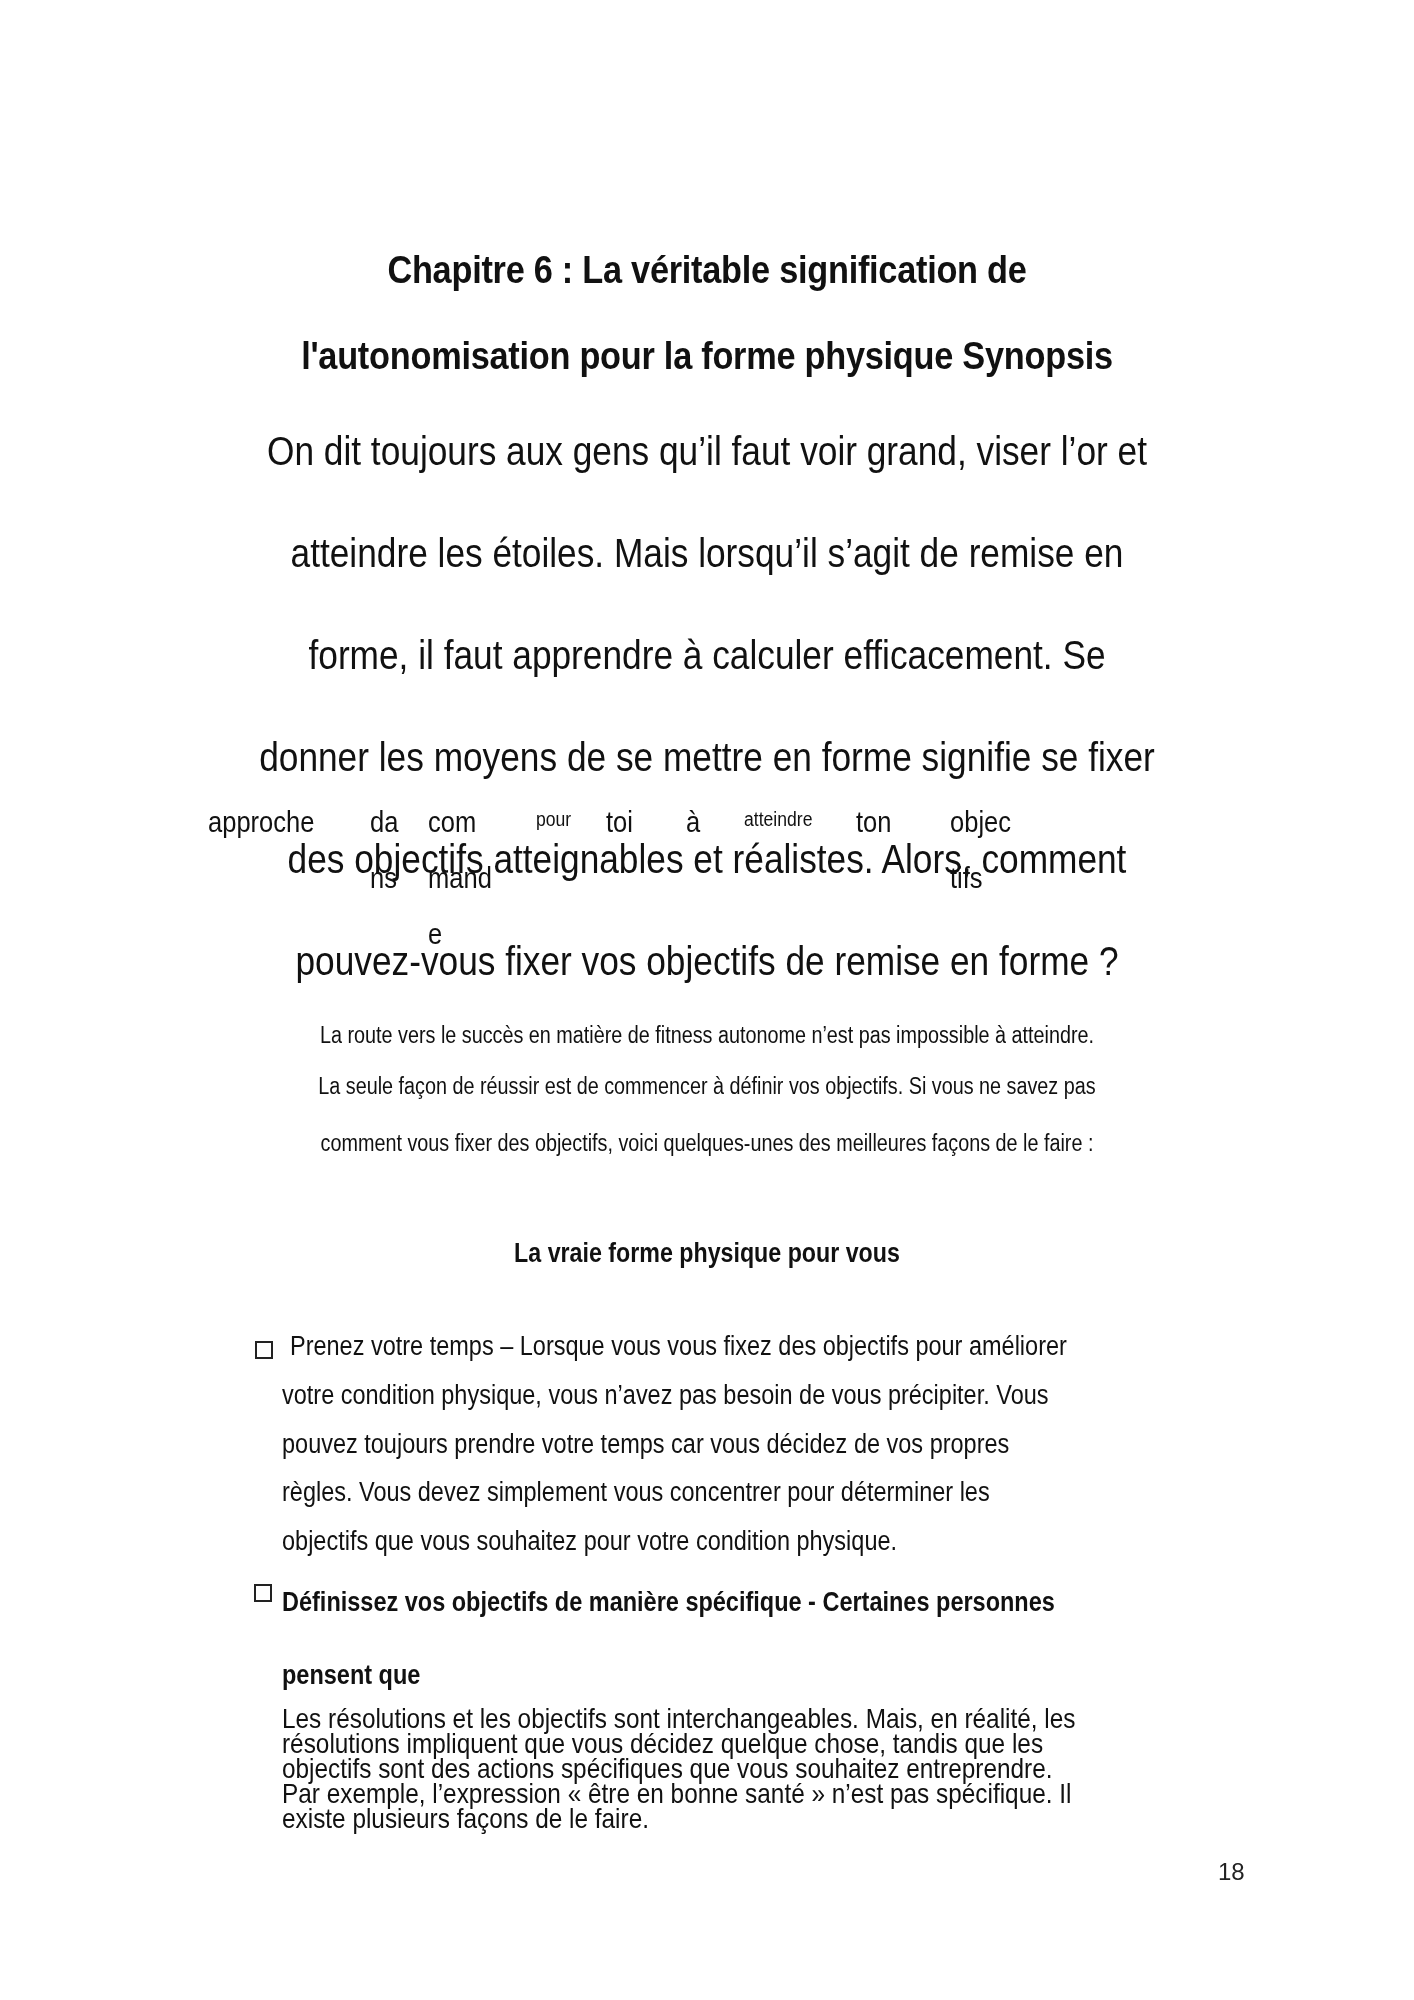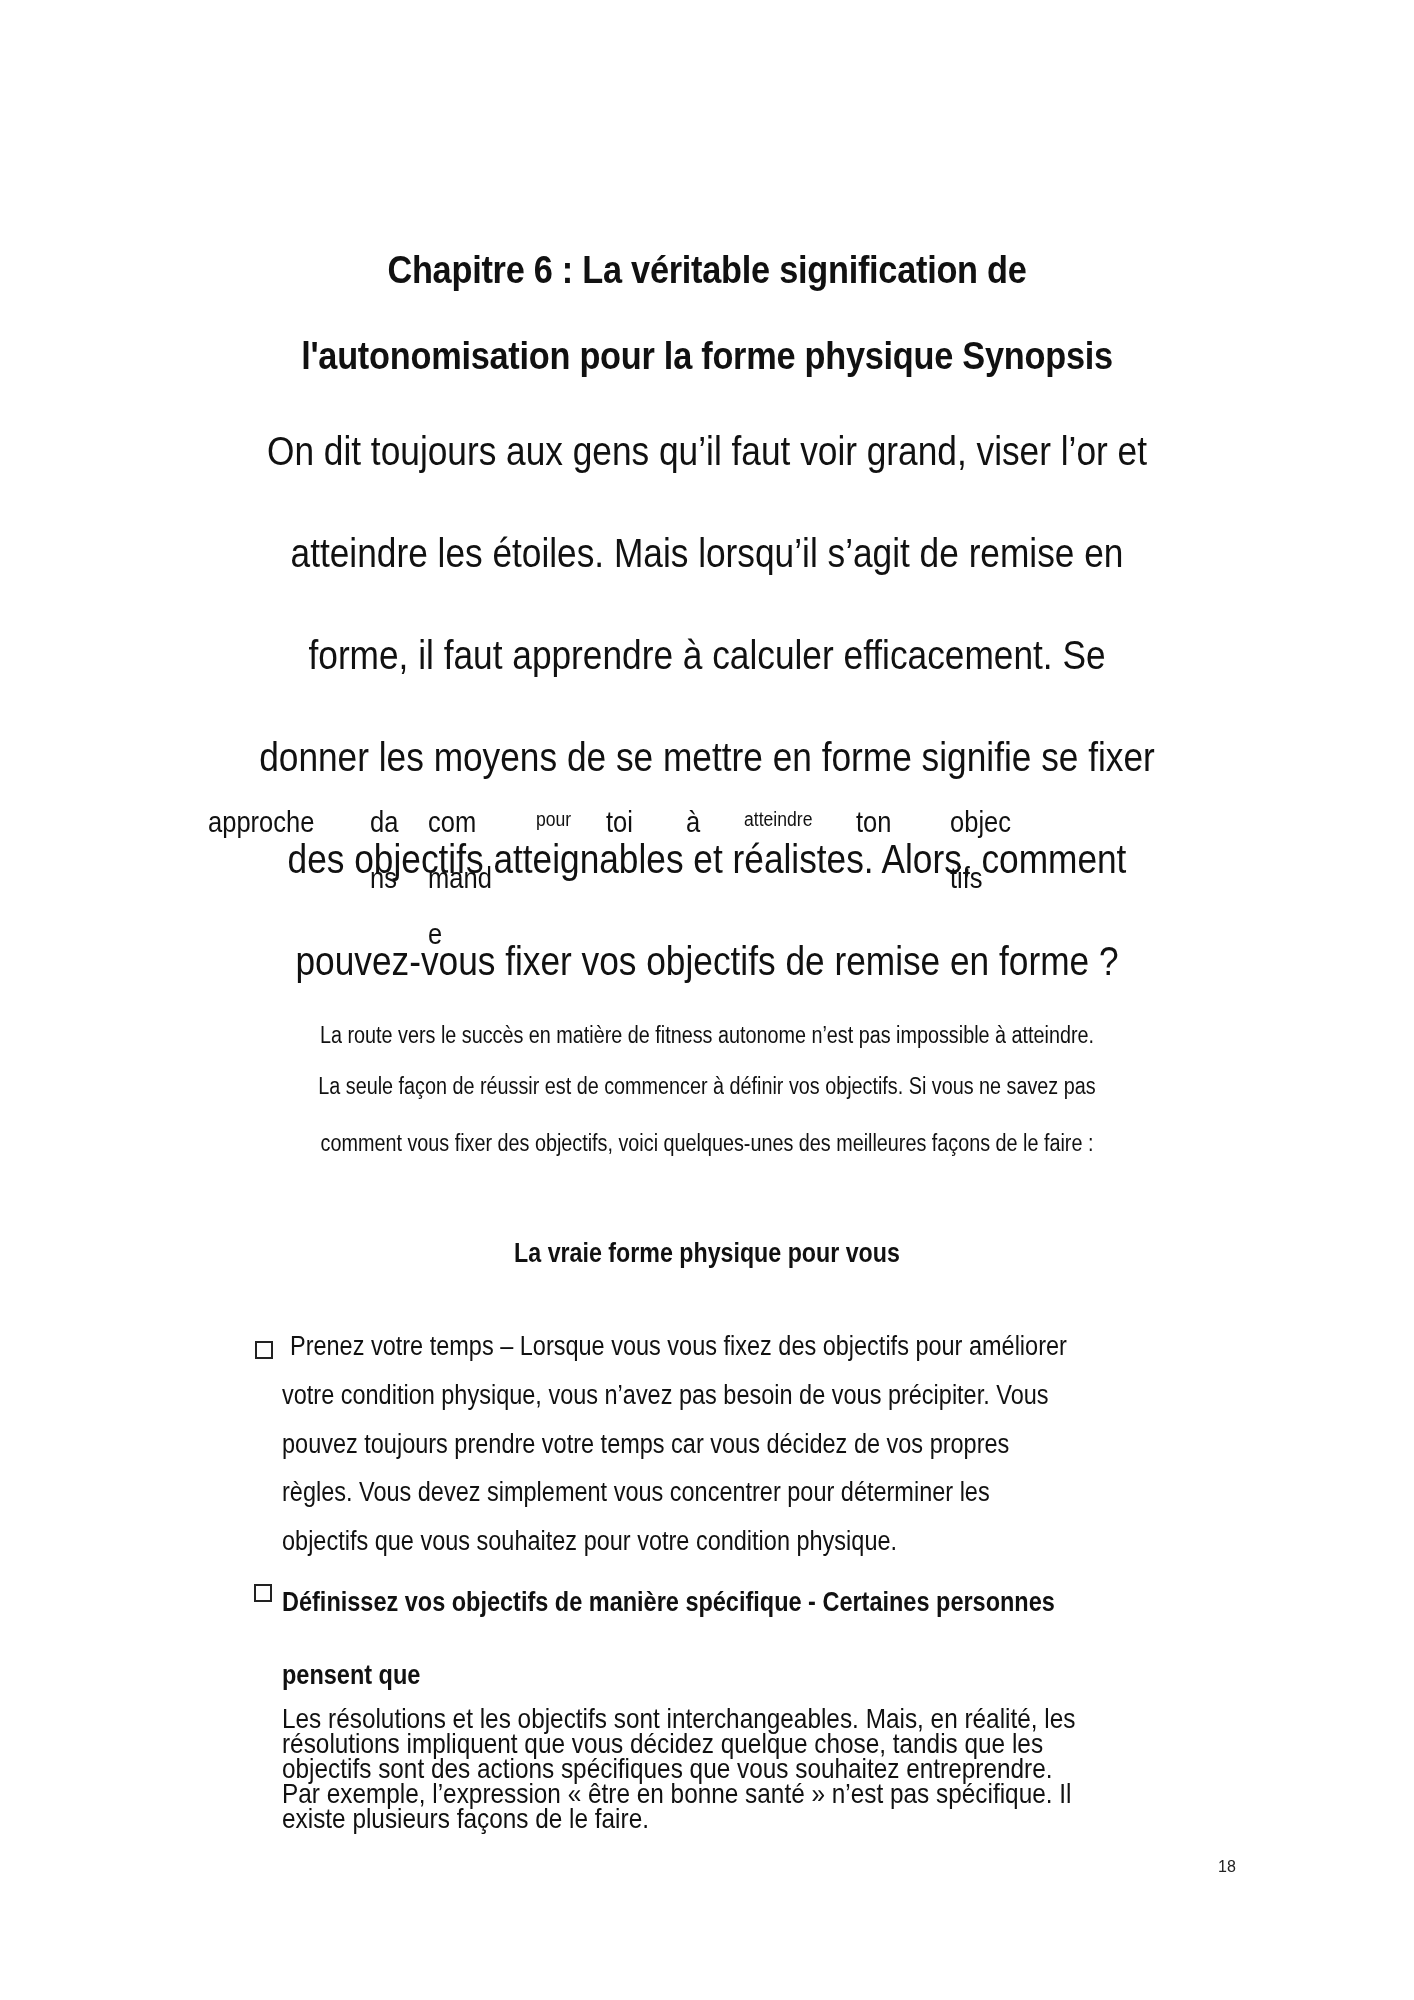--- a/index.html
+++ b/index.html
@@ -80,21 +80,21 @@
       transform: scaleX(0.87);
       transform-origin: left top;
     }
     .dense-line {
       font-size: 28px;
       line-height: 25px;
       transform: scaleX(0.87);
       transform-origin: left top;
     }
     .page-number {
-      font-size: 16px;
+      font-size: 24px;
       color: #222;
     }
   </style>
 </head>
 <body>
 
 <div class="page">
 
   <div class="abs chapter-title" style="top:248px;">Chapitre 6 : La véritable signification de</div>
   <div class="abs chapter-title" style="top:334px;">l'autonomisation pour la forme physique Synopsis</div>

